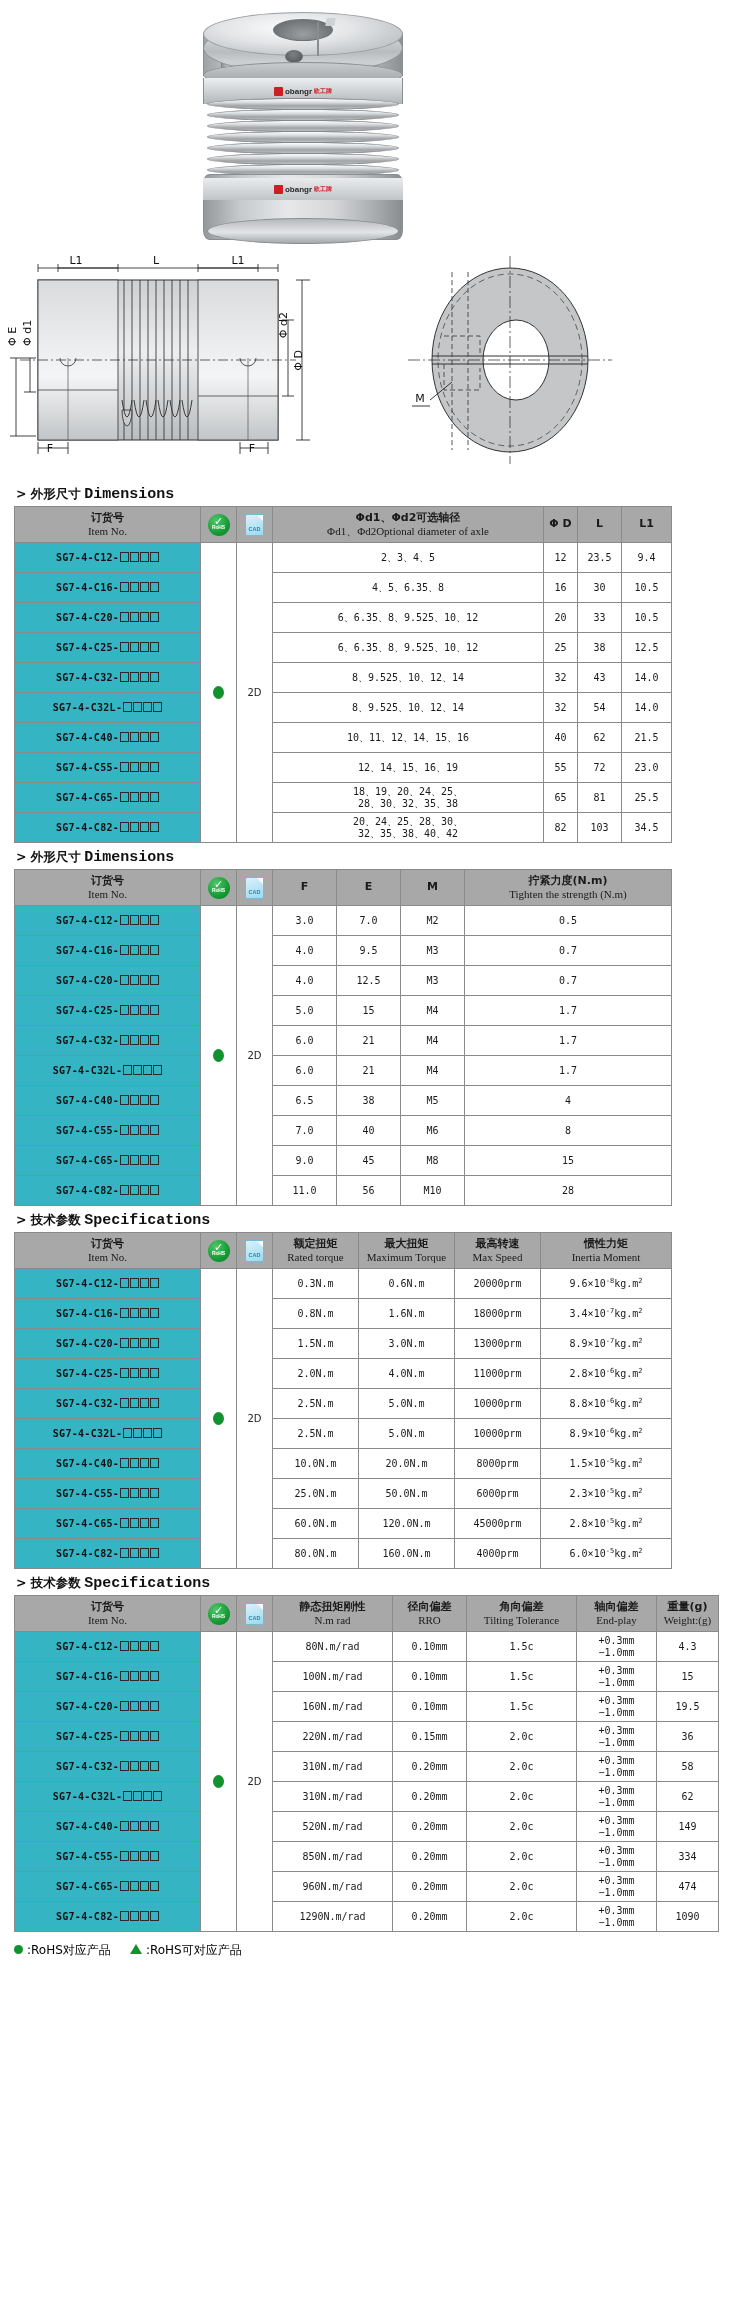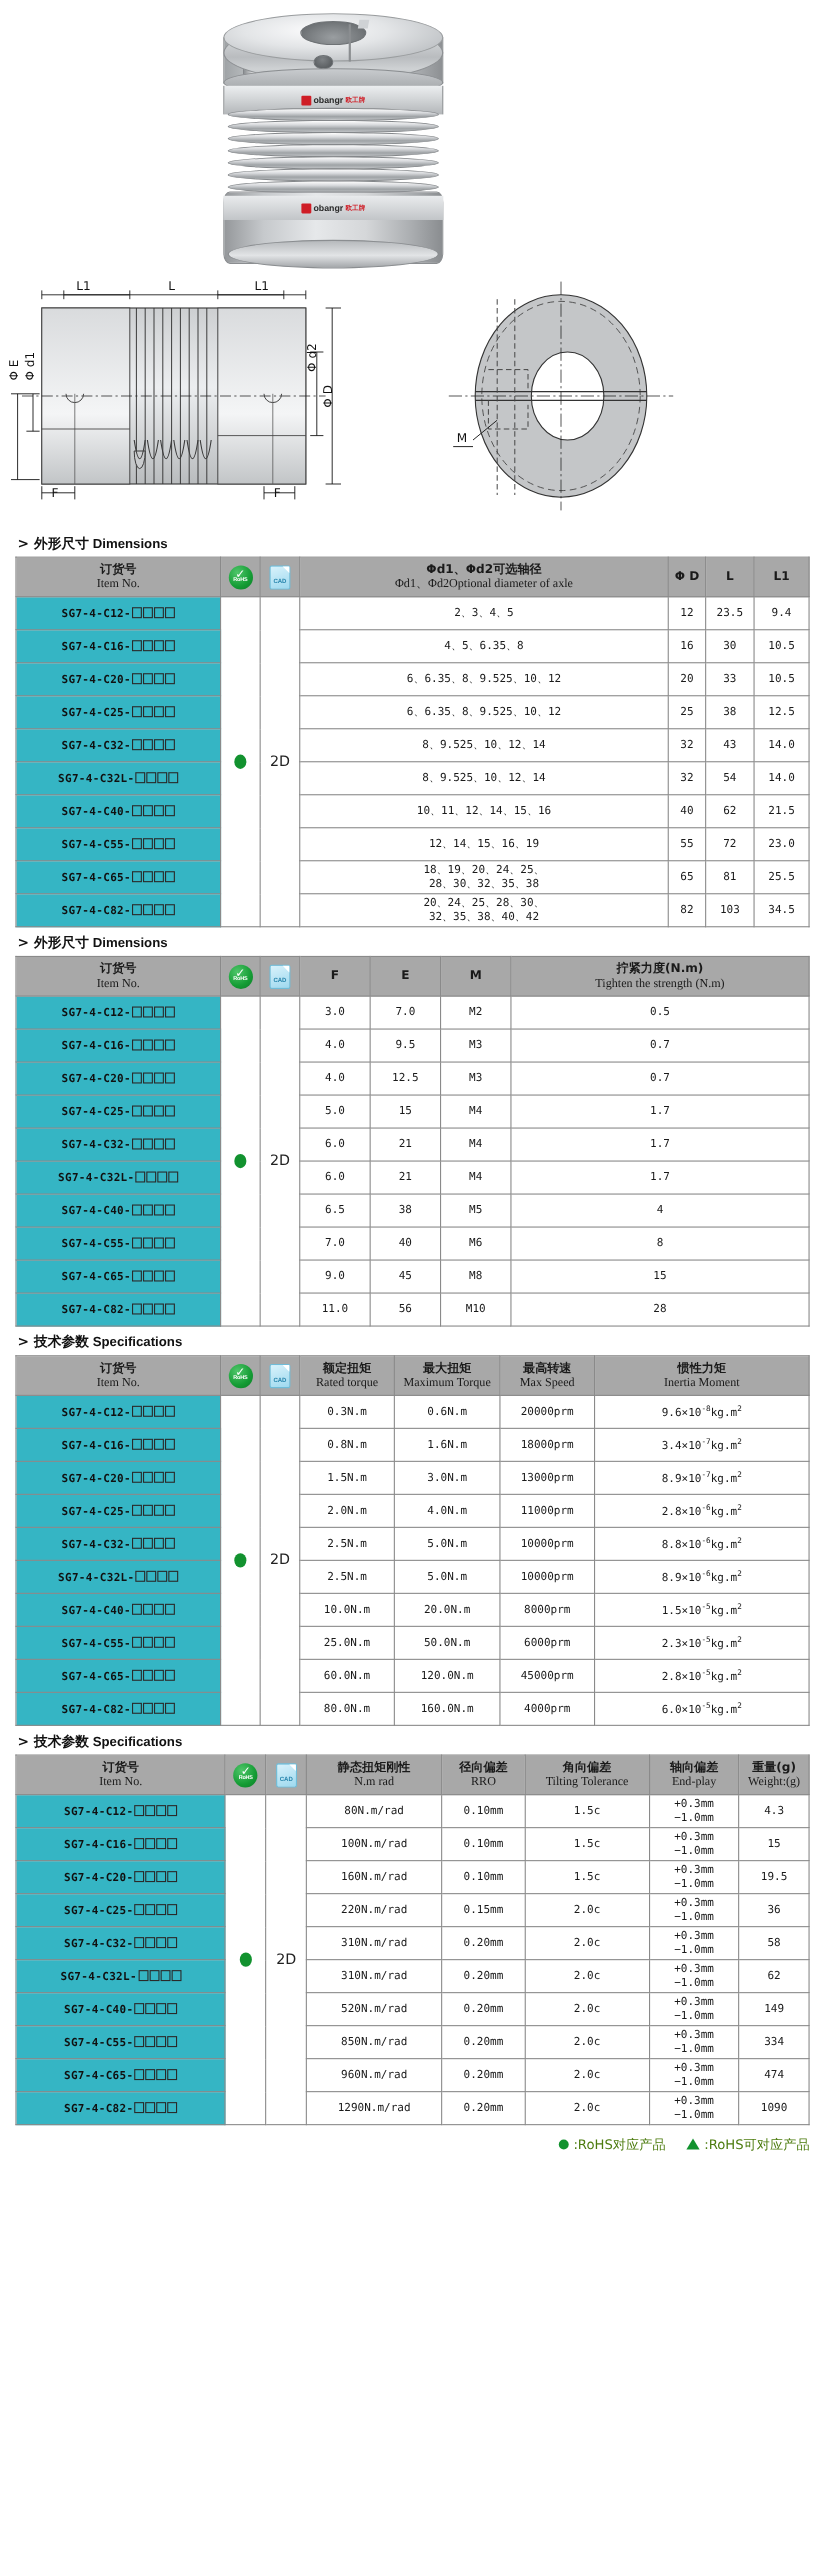--- a/index.html
+++ b/index.html
@@ -109,24 +109,24 @@
   
   .drawing { position:relative; width:750px; height:230px; }
 
   
   .section { padding:0 14px; margin-top:6px; }
   .sec-title {
     font-size:12.5px; font-weight:bold; color:#111;
     margin:0 0 3px 2px; letter-spacing:0;
   }
   .sec-title .cn { font-family:"DejaVu Sans", sans-serif;text-align:right; }
-  .sec-title .en { font-family:Liberation Sans, sans-serif; font-size:12px; }
+  .sec-title .en { font-family:Liberation Mono, monospace; font-size:15px; }
 
   table.spec {
-    width:722px; border-collapse:collapse; table-layout:fixed;
+    width:658px; border-collapse:collapse; table-layout:fixed;
     border:1px solid #7b7b7b;
   }
   table.spec th, table.spec td {
     border:1px solid #8a8a8a;
     text-align:center; vertical-align:middle;
     font-size:10px; padding:1px 2px;
     font-family:"DejaVu Sans Mono", monospace;
   }
   table.spec thead th {
     background:#a8a8a8; color:#1a1a1a; height:36px;
@@ -138,21 +138,21 @@
   td.item {
     background:#35b5c4; text-align:left; padding-left:12px;
     font-size:11px; letter-spacing:0.3px; font-weight:bold;
     color:#101010; border-top:1px solid #ffffff; border-bottom:1px solid #ffffff;
     font-family:"DejaVu Sans Mono", monospace;
   }
   tbody tr { height:30px; }
   .sq { display:inline-block; width:9px; height:10px; border:1.2px solid #2a2a2a; margin-left:1px; vertical-align:-1px; }
   td.rohs-dot, td.cad-2d { background:#fff; border-top:none; border-bottom:none; }
   .greendot { width:11px; height:13px; border-radius:50%; background:#12922f; margin:0 auto; }
-  .twod { font-size:13px; font-family:"DejaVu Sans", sans-serif; color:#222; }
+  .twod { font-size:10px; font-family:"DejaVu Sans", sans-serif; color:#222; }
 
   
   .badge-rohs {
     width:22px; height:22px; border-radius:50%;
     background:radial-gradient(circle at 35% 30%,#4fc66a,#149c34 60%,#0d7a27 100%);
     display:flex; flex-direction:column; align-items:center; justify-content:center;
     margin:0 auto; color:#fff;
   }
   .badge-rohs .leaf { font-size:11px; line-height:7px; }
   .badge-rohs .txt { font-size:5px; font-weight:bold; letter-spacing:-0.2px; font-family:"Liberation Sans",sans-serif; }
@@ -167,21 +167,21 @@
     border-left:6px solid transparent; border-top:6px solid #ffffff;
   }
   .badge-cad .txt { font-size:5.5px; font-weight:bold; color:#2a86ad; padding-bottom:2px; font-family:"Liberation Sans",sans-serif; }
 
   .exp { font-size:7px; vertical-align:super; }
   .sup2 { font-size:7px; vertical-align:super; }
   .twoline { line-height:1.15; }
 
   
   .footer { padding:10px 14px 0 14px; }
-  .footer-row1 { text-align:right; font-size:12px; font-family:"DejaVu Sans", sans-serif; color:#4d7c0f; }
+  .footer-row1 { font-size:12px; font-family:"DejaVu Sans", sans-serif; color:#000000; }
   .footer-row2 { margin-top:5px; font-size:12.5px; font-family:"Liberation Serif", serif; color:#111; display:flex; justify-content:center; gap:16px; }
   .f-dot { display:inline-block; width:9px; height:9px; border-radius:50%; background:#12922f; margin-right:4px; }
   .f-tri { display:inline-block; width:0; height:0; border-left:6px solid transparent; border-right:6px solid transparent; border-bottom:10px solid #12922f; margin-right:4px; }
 </style>
 </head>
 <body>
 
 <div class="photo-area">
   <div class="photo-stage">
     <div class="hub-body"></div>

